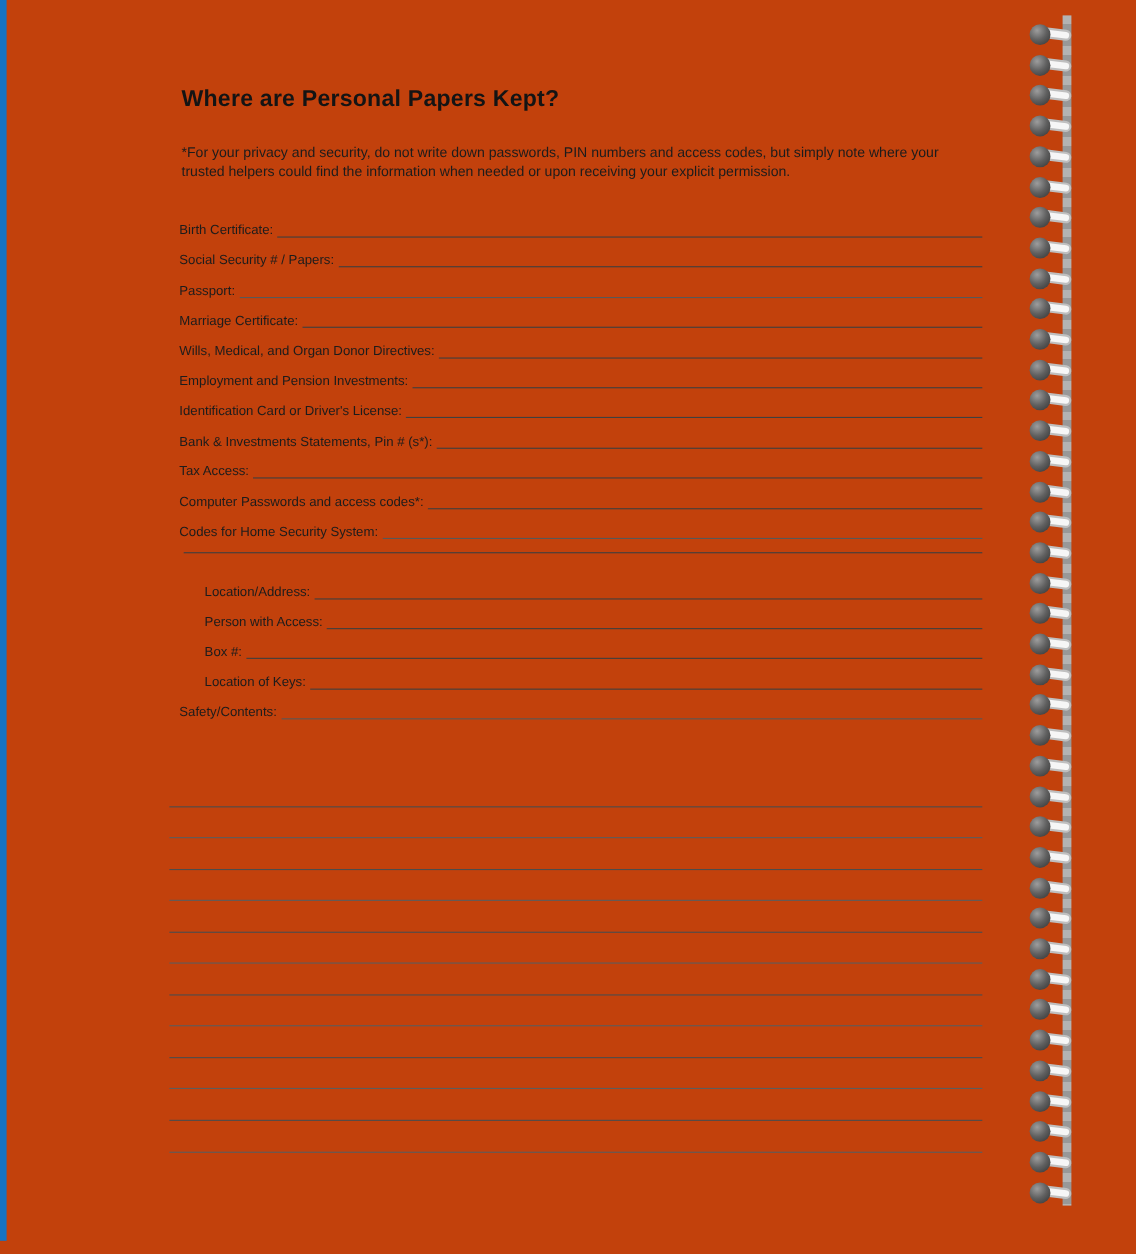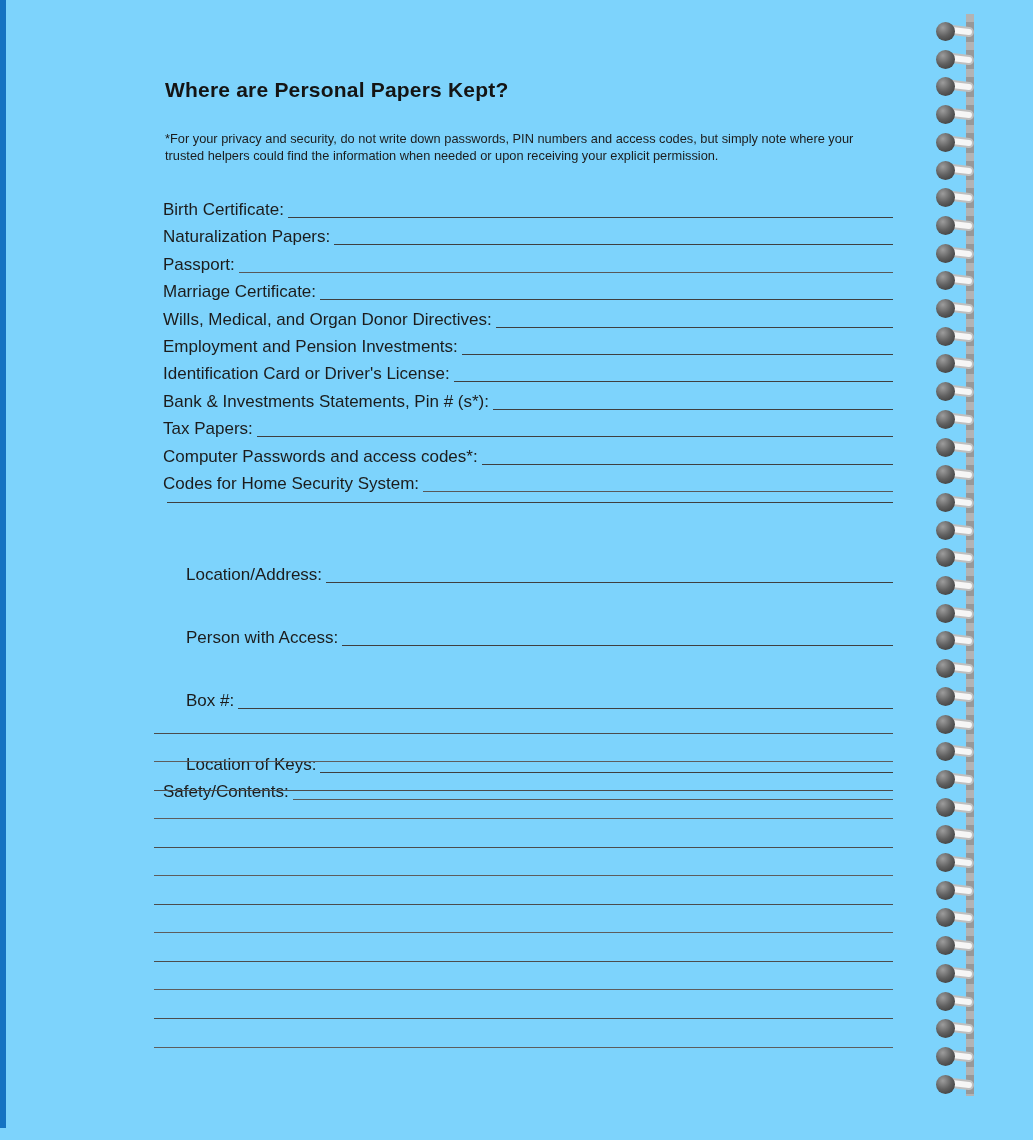--- a/index.html
+++ b/index.html
@@ -1,18 +1,18 @@
 <!DOCTYPE html>
 <html><head>
 <meta charset="utf-8">
 <style>
   html,body { margin:0; padding:0; background:#ffffff; }
   .canvas {
     position:relative; width:1033px; height:1140px;
-    background:#7dd3fc; overflow:hidden;
+    background:#c2410c; overflow:hidden;
     font-family:"Liberation Sans", sans-serif;
     color:#1f1f1f;
   }
   .accent-bar {
     position:absolute; left:0; top:0; width:6px; height:1128px;
     background:#1573c2;
   }
   .page-title {
     position:absolute; left:165px; top:78px; margin:0;
     font-size:21px; font-weight:bold; letter-spacing:0.2px; color:#141414;
@@ -20,23 +20,23 @@
   .intro {
     position:absolute; left:165px; top:130px; width:700px; margin:0;
     font-size:12.8px; line-height:17px; color:#1c1c1c;
   }
   .fields {
     position:absolute; left:163px; top:196px; width:730px;
   }
   .frow {
     display:flex; align-items:baseline; height:27.4px;
   }
-  .frow.indent { padding-left:23px;margin-top:36px; }
+  .frow.indent { padding-left:23px; }
   .frow .lbl {
-    white-space:pre; line-height:27.4px; font-size:17px; color:#1c1c1c;
+    white-space:pre; line-height:27.4px; font-size:12px; color:#1c1c1c;
     flex:0 0 auto;
   }
   .frow .fill-line {
     flex:1 1 auto; margin-left:4px; height:2px;
     border-bottom:1.5px solid #3f3f3f;
     transform:translateY(3px);
   }
   .frow:nth-child(3) .fill-line,
   .frow:nth-child(11) .fill-line,
   .frow:nth-child(17) .fill-line { border-bottom-color:#585858; }
@@ -70,21 +70,21 @@
   <h1 class="page-title">Where are Personal Papers Kept?</h1>
 
   <p class="intro">*For your privacy and security, do not write down passwords, PIN numbers and access codes, but simply note where your trusted helpers could find the information when needed or upon receiving your explicit permission.</p>
 
   <div class="fields" id="fields">
       <div class="frow">
         <span class="lbl">Birth Certificate:</span>
         <span class="fill-line"></span>
       </div>
       <div class="frow">
-        <span class="lbl">Naturalization Papers:</span>
+        <span class="lbl">Social Security # / Papers:</span>
         <span class="fill-line"></span>
       </div>
       <div class="frow">
         <span class="lbl">Passport:</span>
         <span class="fill-line"></span>
       </div>
       <div class="frow">
         <span class="lbl">Marriage Certificate:</span>
         <span class="fill-line"></span>
       </div>
@@ -98,21 +98,21 @@
       </div>
       <div class="frow">
         <span class="lbl">Identification Card or Driver's License:</span>
         <span class="fill-line"></span>
       </div>
       <div class="frow">
         <span class="lbl">Bank &amp; Investments Statements, Pin # (s*):</span>
         <span class="fill-line"></span>
       </div>
       <div class="frow">
-        <span class="lbl">Tax Papers:</span>
+        <span class="lbl">Tax Access:</span>
         <span class="fill-line"></span>
       </div>
       <div class="frow">
         <span class="lbl">Computer Passwords and access codes*:</span>
         <span class="fill-line"></span>
       </div>
       <div class="frow">
         <span class="lbl">Codes for Home Security System:</span>
         <span class="fill-line"></span>
       </div>

